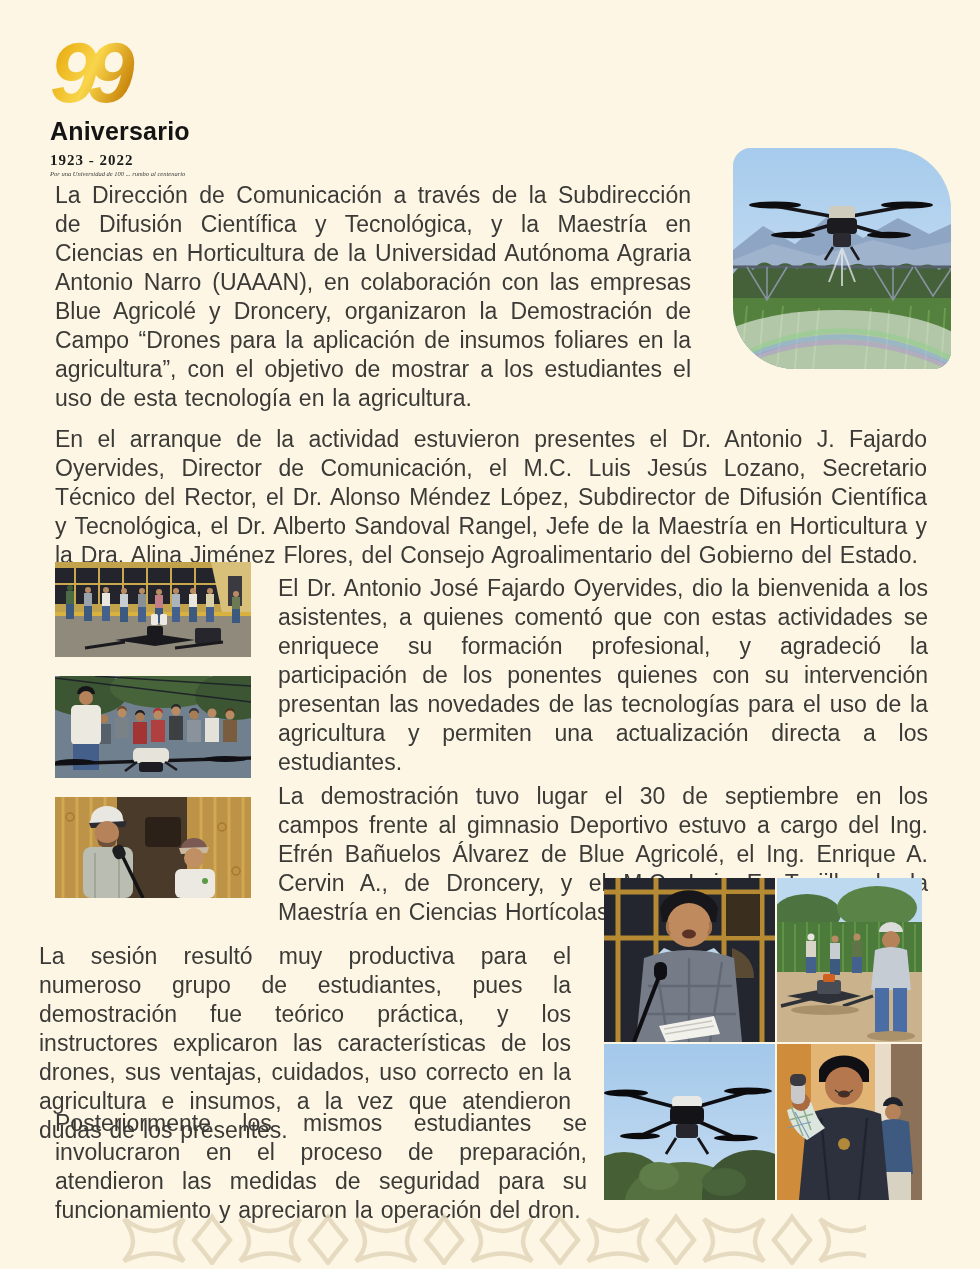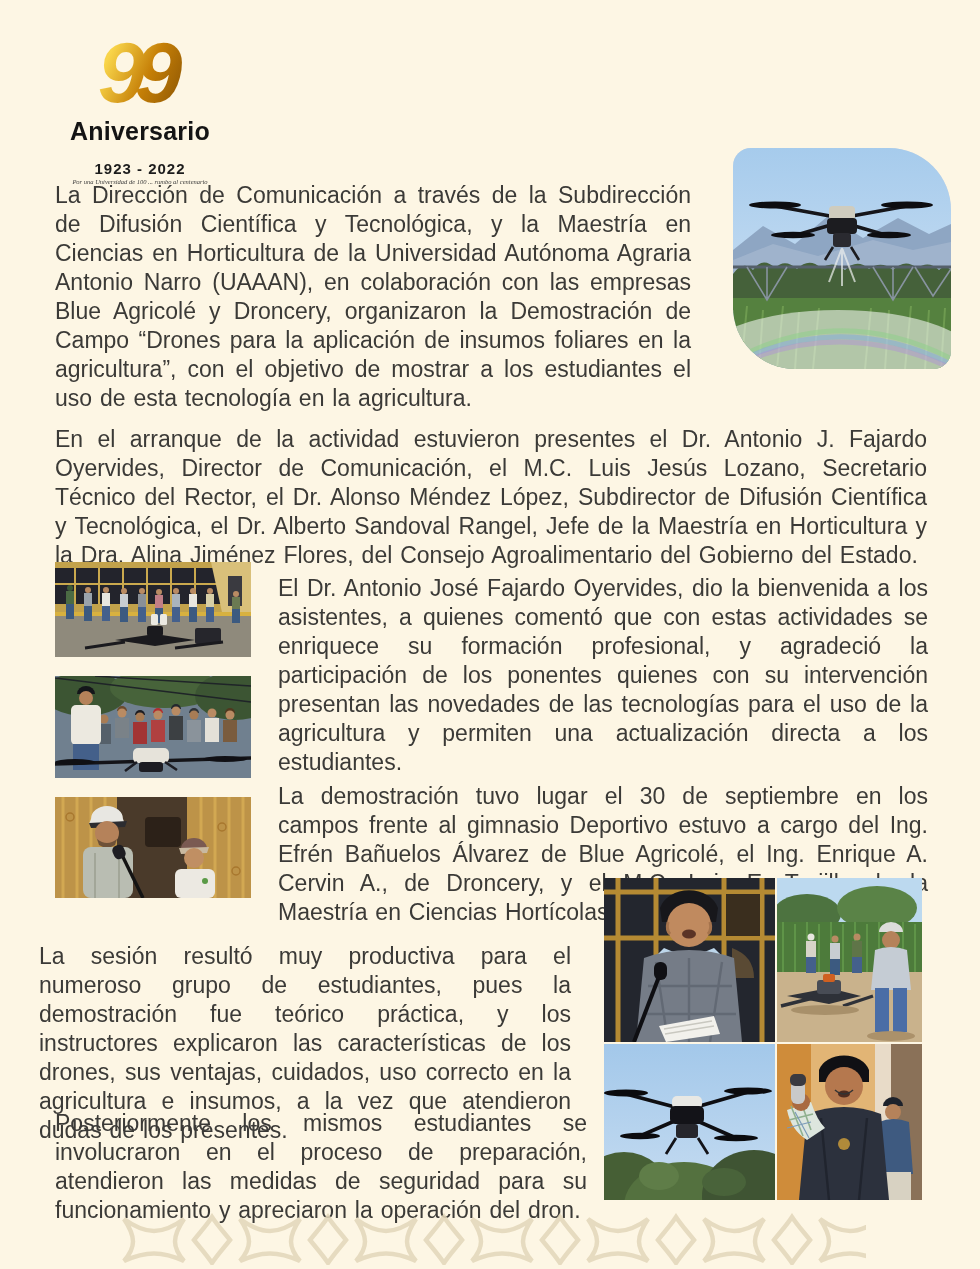--- a/index.html
+++ b/index.html
@@ -1,27 +1,27 @@
 <!DOCTYPE html>
 <html><head>
 <meta charset="utf-8">
 <style>
   html,body{margin:0;padding:0;background:#fdf6e4;}
   .page{position:relative;width:980px;height:1269px;background:#fdf6e4;overflow:hidden;
         font-family:"Liberation Sans",sans-serif;color:#3b3a37;}
   .abs{position:absolute;}
   
-  .logo{left:60px;top:34px;width:160px;text-align:center;line-height:1;}
+  .logo{left:50px;top:34px;width:160px;text-align:left;line-height:1;}
   .logo-number{display:block;font-style:italic;font-weight:700;font-size:86px;line-height:0.9;
         letter-spacing:-11px;padding-right:11px;
         background:linear-gradient(115deg,#e8a90c 5%,#f9d54a 30%,#c57f07 55%,#8a5403 80%,#d59a10 100%);
         -webkit-background-clip:text;background-clip:text;color:transparent;}
   .logo-word{display:block;font-weight:700;font-size:25px;color:#141414;margin-top:8px;letter-spacing:0.2px;}
-  .logo-years{display:block;font-family:Liberation Sans, sans-serif;font-weight:700;font-size:15px;
-        color:#1c1c1c;margin-top:17px;letter-spacing:1px;}
+  .logo-years{display:block;font-family:Liberation Serif, serif;font-weight:700;font-size:15px;
+        color:#1c1c1c;margin-top:9px;letter-spacing:1px;}
   .logo-tagline{display:block;font-family:"Liberation Serif",serif;font-style:italic;font-size:6.5px;
         color:#3a3a3a;margin-top:3px;}
   
   .para{font-size:23px;line-height:29px;text-align:justify;word-spacing:1.5px;}
   .p1{left:55px;top:158px;width:636px;}
   .p2{left:55px;top:402px;width:872px;}
   .p3{left:278px;top:551px;width:650px;}
   .p4{left:278px;top:759px;width:650px;}
   .p5{left:39px;top:919px;width:532px;}
   .p6{left:55px;top:1093px;width:532px;margin-top:16px;}

